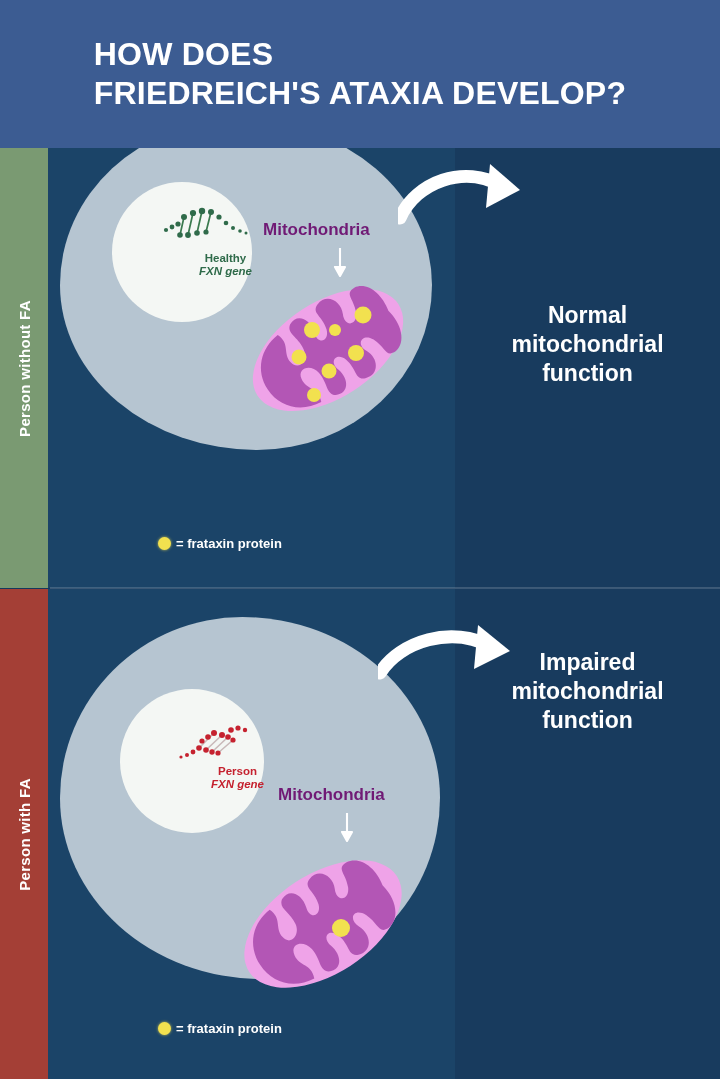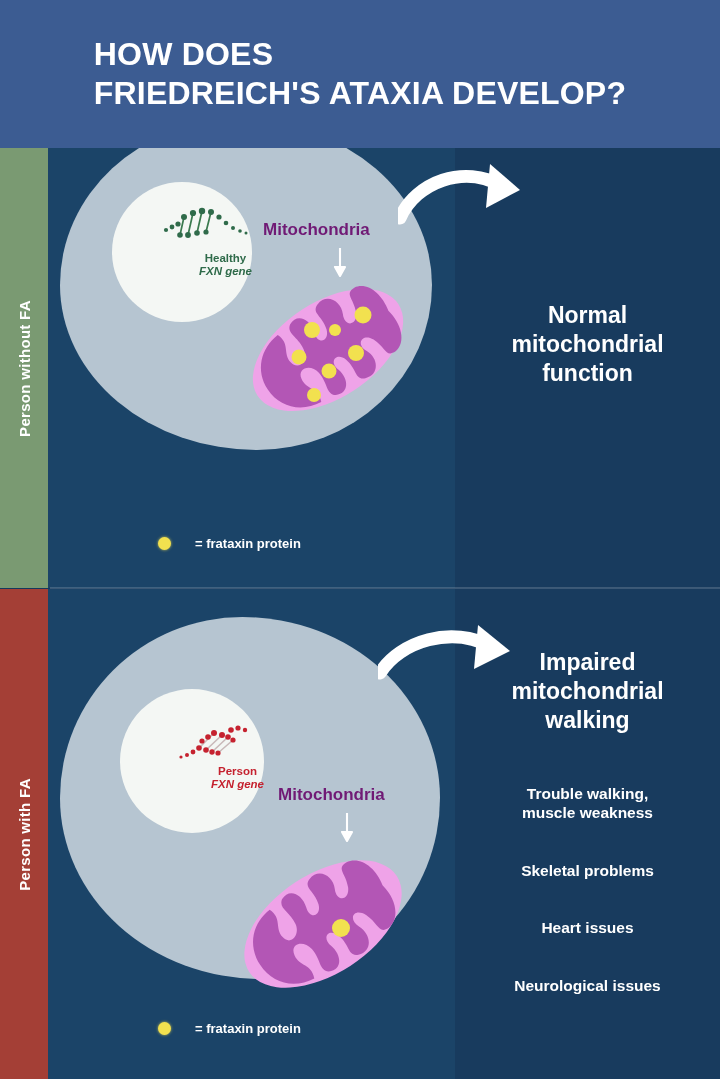--- a/index.html
+++ b/index.html
@@ -167,21 +167,21 @@
     text-align: center;
     white-space: pre-line;
   }
   #symptom-0 { margin-bottom: 38px; }
   #symptom-1 { margin-bottom: 38px; }
   #symptom-2 { margin-bottom: 38px; }
 
   
   .legend {
     position: absolute;
-    display: flex; align-items: center; gap: 24px;
+    display: flex; align-items: center; gap: 5px;
   }
   #legend-top    { left: 110px; top: 388px; }
   #legend-bottom { left: 110px; top: 432px; }
   .legend-dot {
     width: 13px; height: 13px;
     border-radius: 50%;
     background: #f2e14f;
     box-shadow: 0 0 3px rgba(242,225,79,0.8);
     flex: none;
   }
@@ -322,29 +322,22 @@
 
     <div class="sidebar" id="sidebar-bottom">
       <span class="sidebar-label">Person with FA</span>
     </div>
 
     <div class="stage">
 
       <div class="right-pane">
         <div class="headline" id="headline-bottom">Impaired
 mitochondrial
-walking</div>
-
-        <div class="symptom-list">
-          <div class="symptom" id="symptom-0">Trouble walking,
-muscle weakness</div>
-          <div class="symptom" id="symptom-1">Skeletal problems</div>
-          <div class="symptom" id="symptom-2">Heart issues</div>
-          <div class="symptom" id="symptom-3">Neurological issues</div>
-        </div>
+function</div>
+
       </div>
 
       <div class="cell" id="cell-bottom">
 
         <div class="nucleus" id="nucleus-bottom">
           <div class="dna-wrap" id="dna-bottom-wrap">
             <svg viewBox="0 0 96 44" width="96" height="44">
               <g stroke="#c9b9b9" stroke-width="1.6" stroke-linecap="round">
                 <line x1="32" y1="30" x2="46" y2="16"></line>
                 <line x1="38" y1="33" x2="54" y2="18"></line>

